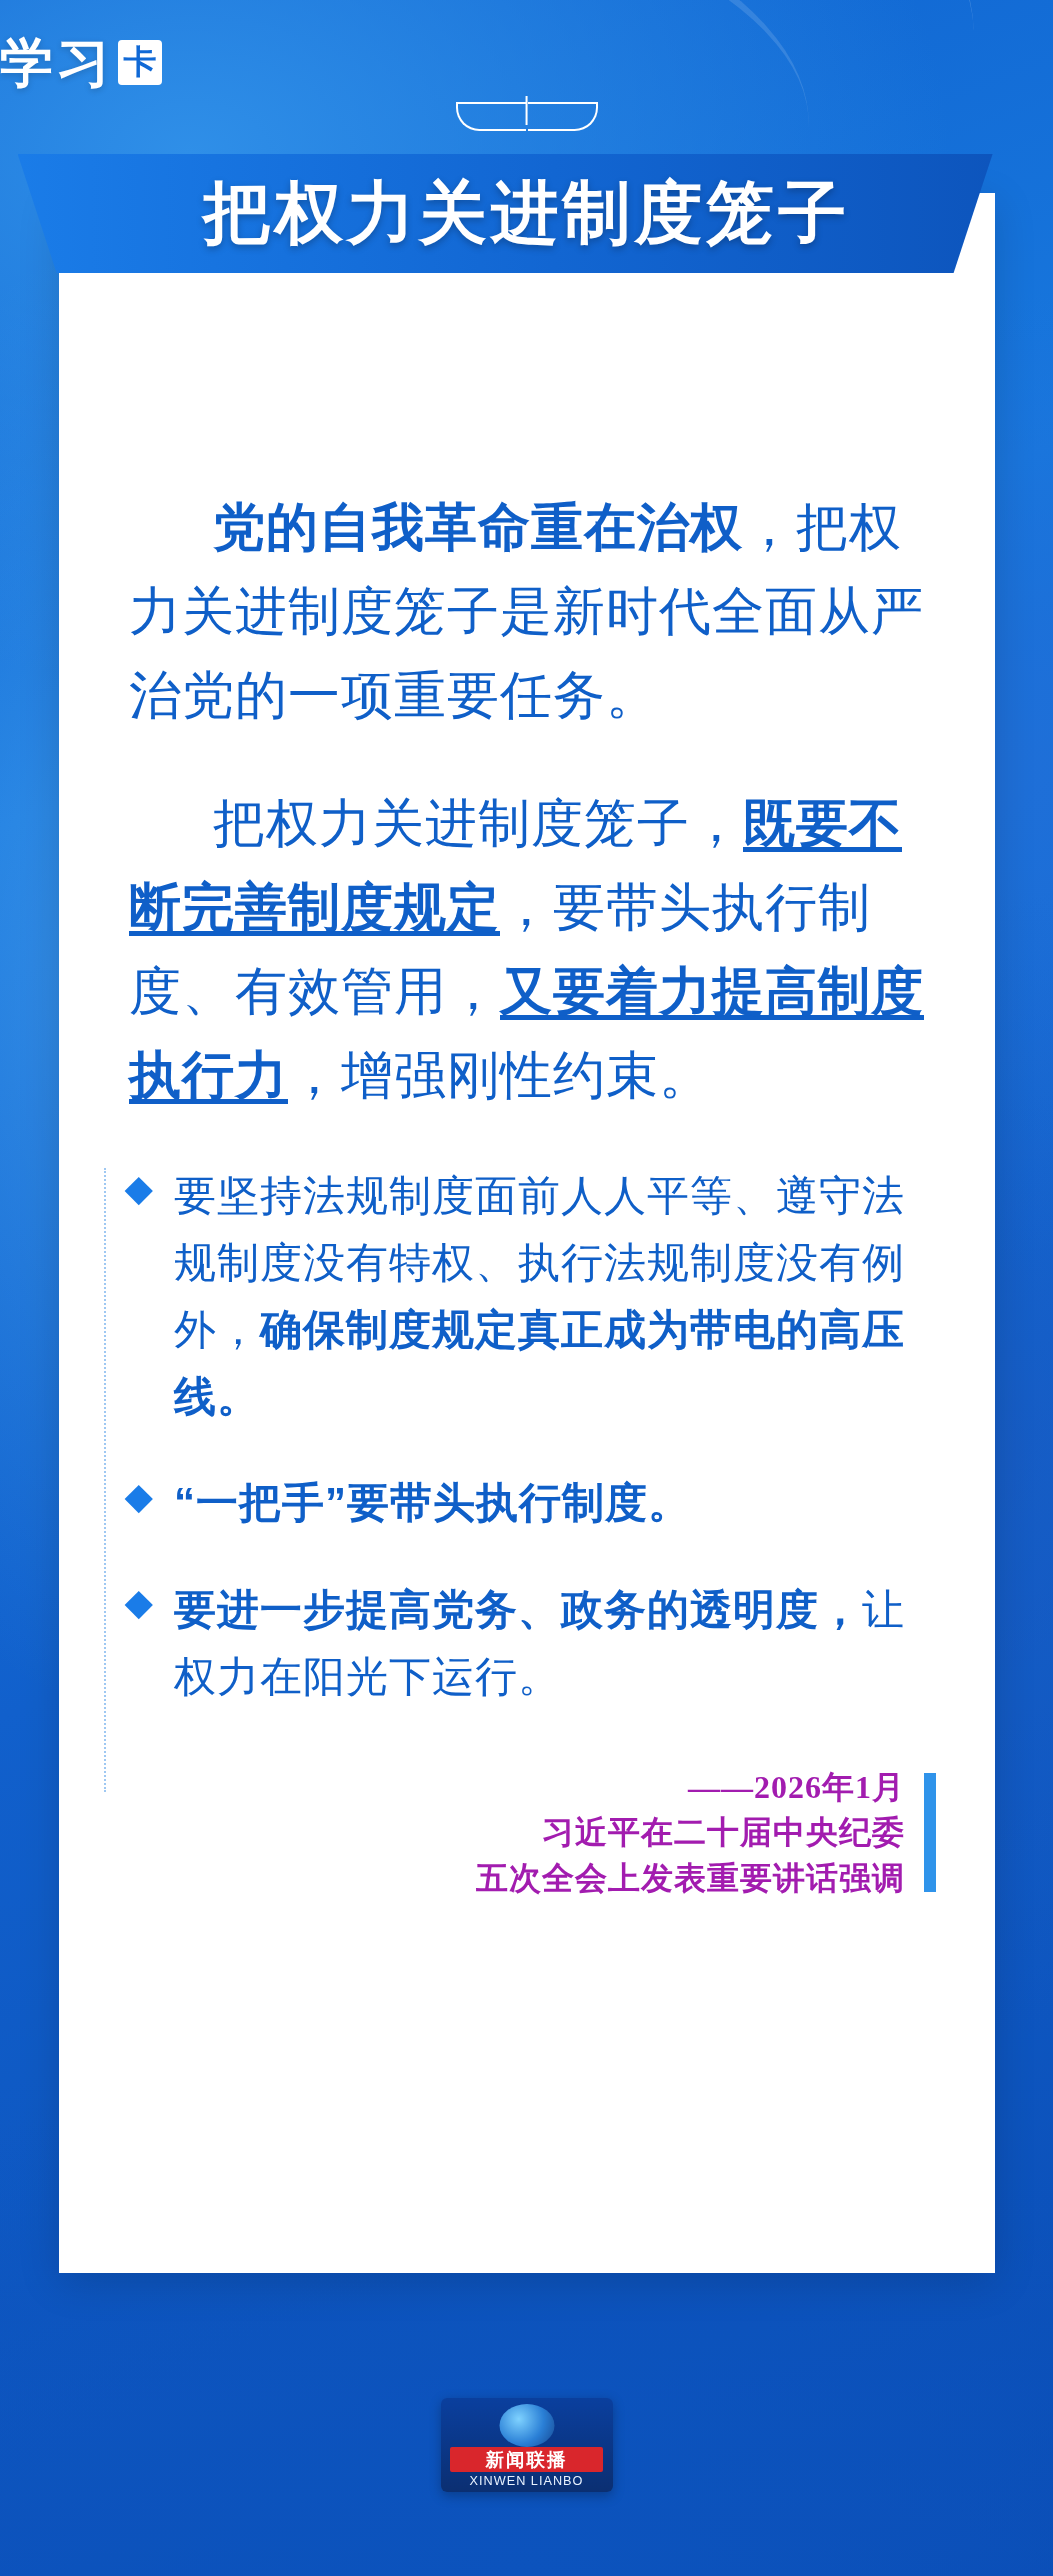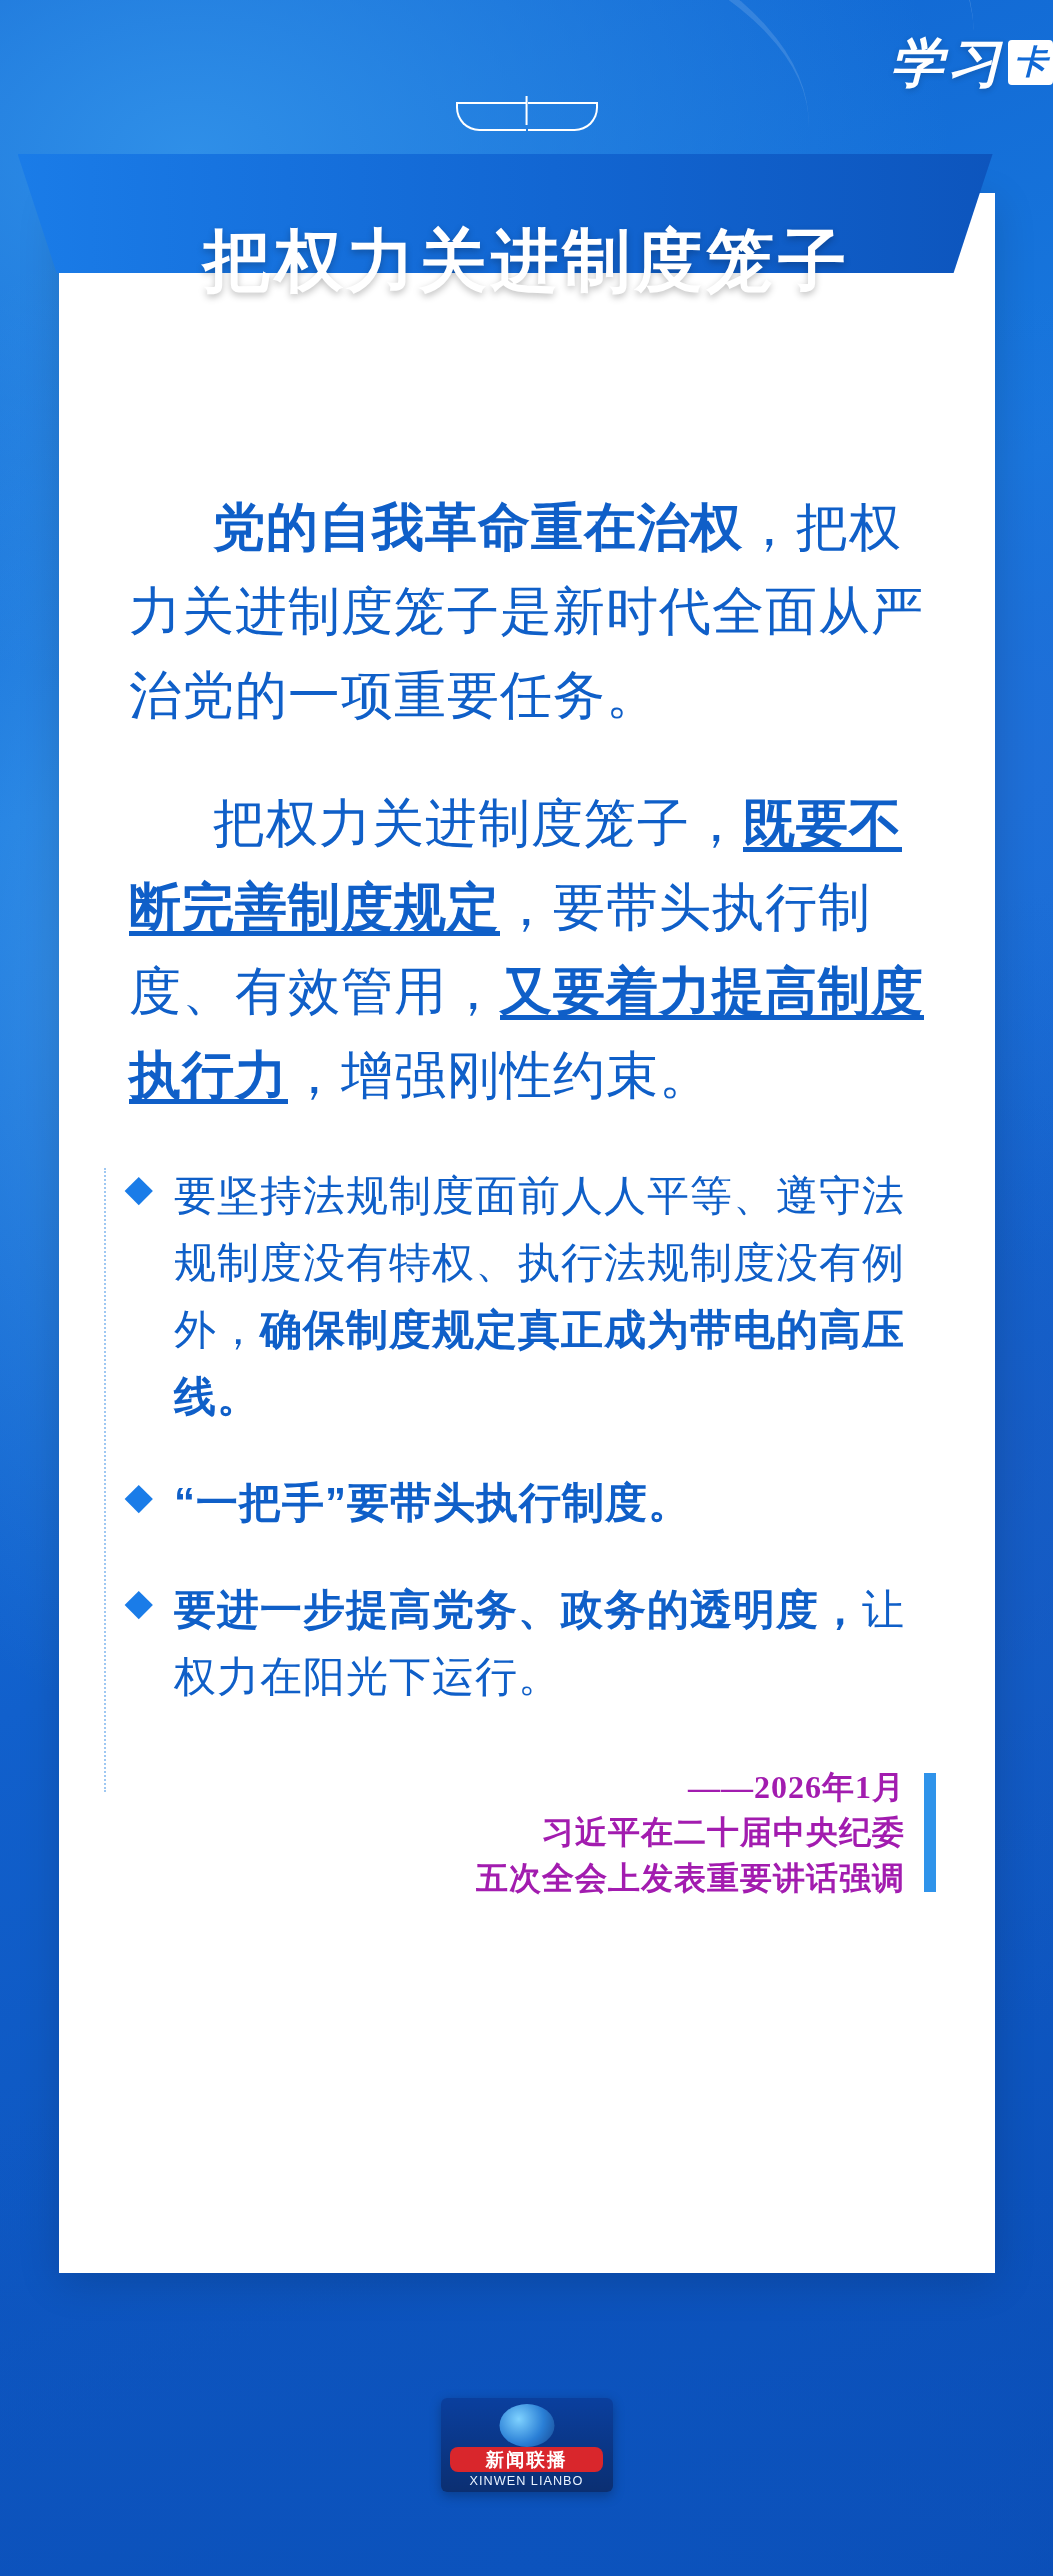--- a/index.html
+++ b/index.html
@@ -88,23 +88,22 @@
     right: -176px; top: 878px;
     background: radial-gradient(ellipse at center, rgba(30,90,190,0.45) 0%, rgba(30,90,190,0) 70%);
     pointer-events: none;
   }
 
   
   .brand {
     position: absolute;
     top: 37px;
     left: 0; right: 0;
-    text-align: right;
+    text-align: left;
     height: 107px;
-    font-style: italic;
   }
   .brand-text {
     font-family: "Liberation Serif", serif;
     font-size: 53px;
     font-weight: bold;
     color: #ffffff;
     letter-spacing: 3.9px;
     line-height: 1;
     text-shadow: 0 2px 5.9px rgba(0,0,0,0.18);
   }
@@ -172,21 +171,20 @@
     left: 0; right: 0; top: 0;
     height: 119px;
     line-height: 119px;
     text-align: center;
     color: #ffffff;
     font-family: "Liberation Serif", serif;
     font-weight: bold;
     font-size: 68px;
     letter-spacing: 3.9px;
     text-shadow: 0 2.9px 7.8px rgba(0,0,0,0.25);
-    margin-top: 48px;
   }
 
   
   .card {
     position: absolute;
     left: 59px;
     top: 193px;
     width: 936px;
     height: 2080px;
     background: #ffffff;
@@ -303,21 +301,21 @@
     border-radius: 50%;
     background: radial-gradient(circle at 35% 35%, #7fd2ff 0%, #2a7fd6 55%, #16468f 100%);
   }
   .cctv-logo .band {
     position: absolute;
     left: 9.8px;
     right: 9.8px;
     top: 49px;
     height: 25px;
     background: #d9262c;
-    border-radius: 8px;
+    border-radius: 2px;
     color: #ffffff;
     font-family: "Liberation Sans", sans-serif;
     font-weight: bold;
     font-size: 18.5px;
     line-height: 25px;
     letter-spacing: 2px;
   }
   .cctv-logo .pinyin {
     position: absolute;
     left: 0; right: 0;

